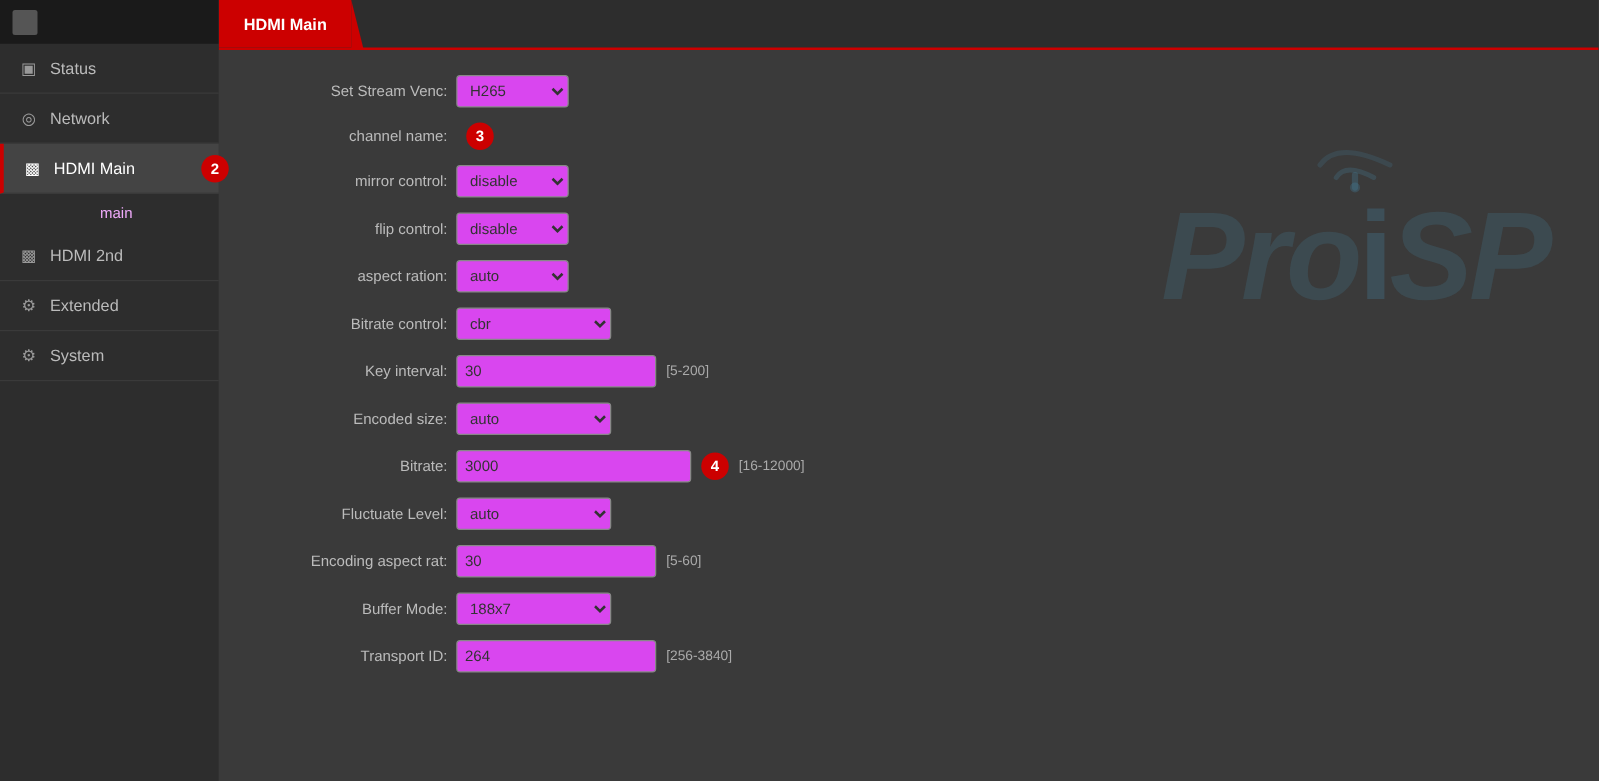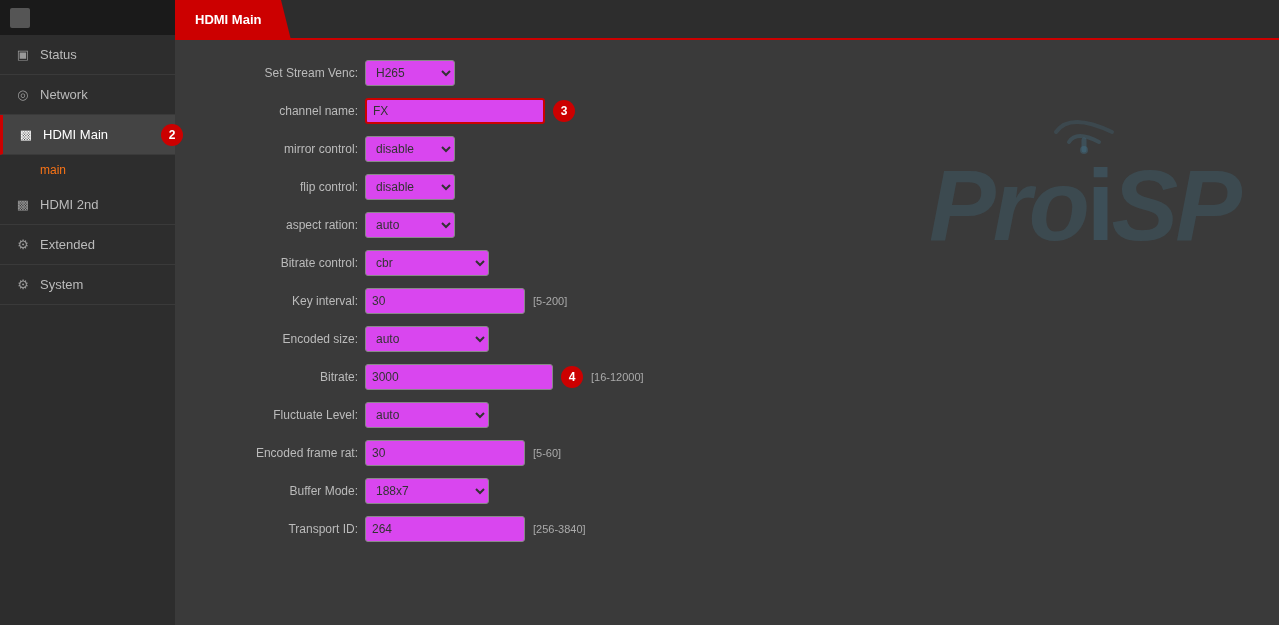--- a/index.html
+++ b/index.html
@@ -62,23 +62,24 @@
       align-items: center;
       justify-content: center;
       position: absolute;
       right: -8px;
       top: 50%;
       transform: translateY(-50%);
       z-index: 10;
     }
     .sidebar-sub {
       padding: 8px 14px 8px 40px;
-      color: #f97316;
+      color: #f0abfc;
       font-size: 12px;
       cursor: pointer;
+      margin-left: 40px;
     }
 
     
     .main-content {
       flex: 1;
       display: flex;
       flex-direction: column;
       background: #3a3a3a;
       overflow: hidden;
     }
@@ -262,21 +263,20 @@
     <div class="form-row">
       <label class="form-label">Set Stream Venc:</label>
       <select class="form-control">
         <option>H265</option>
         <option>H264</option>
       </select>
     </div>
 
     <div class="form-row">
       <label class="form-label">channel name:</label>
-      <input type="text" class="form-control channel-name-input" value="FX" style="">
       <span class="badge-circle">3</span>
     </div>
 
     <div class="form-row">
       <label class="form-label">mirror control:</label>
       <select class="form-control">
         <option>disable</option>
         <option>enable</option>
       </select>
     </div>
@@ -332,21 +332,21 @@
       <label class="form-label">Fluctuate Level:</label>
       <select class="form-control wide">
         <option>auto</option>
         <option>low</option>
         <option>medium</option>
         <option>high</option>
       </select>
     </div>
 
     <div class="form-row">
-      <label class="form-label">Encoded frame rat:</label>
+      <label class="form-label">Encoding aspect rat:</label>
       <input type="text" class="form-control" value="30" style="width: 160px;">
       <span class="range-hint">[5-60]</span>
     </div>
 
 
     <div class="form-row">
       <label class="form-label">Buffer Mode:</label>
       <select class="form-control wide">
         <option>188x7</option>
         <option>188x14</option>

